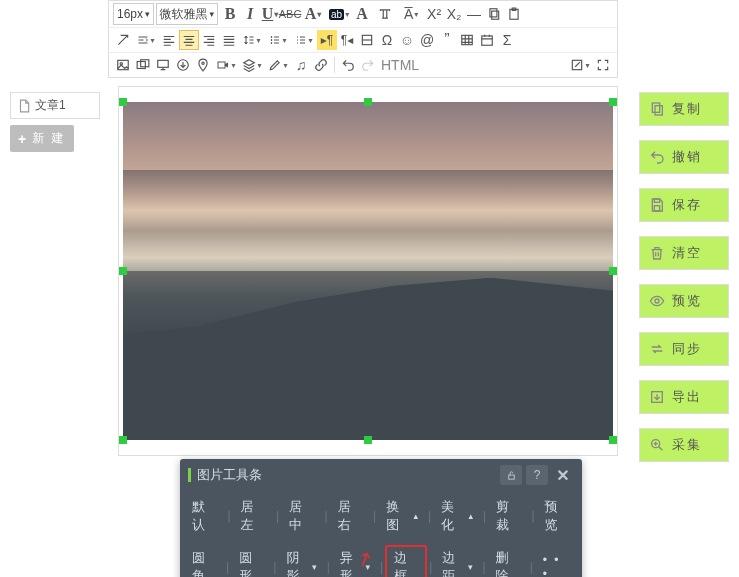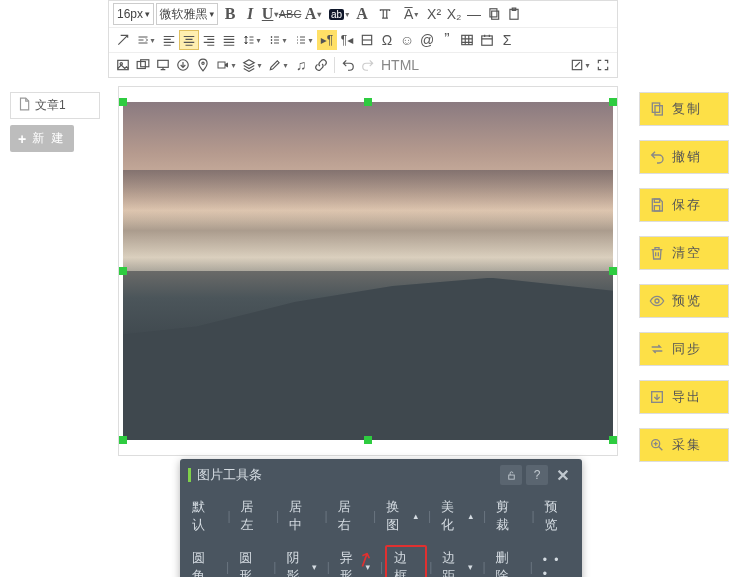--- a/index.html
+++ b/index.html
@@ -10,35 +10,35 @@
 .tb-sel { height: 22px; font-size: 12px; border: 1px solid #ccc; margin-right: 2px; display: inline-flex; align-items: center; padding: 0 3px; color: #444; cursor: pointer; }
 .tb-sel .caret { margin-left: 2px; font-size: 9px; }
 .tb-ico { width: 20px; height: 20px; display: inline-flex; align-items: center; justify-content: center; color: #555; font-size: 14px; cursor: pointer; position: relative; }
 .tb-ico .caret { font-size: 8px; margin-left: 1px; color: #666; }
 .tb-ico.wide { width: 26px; }
 .tb-ico.big { font-size: 16px; font-weight: bold; font-family: "Times New Roman", serif; }
 .tb-ico.active { background: #ffefb0; border: 1px solid #e0c060; }
 .tb-ico.yellow { background: #ffe066; }
 .tb-sep { width: 1px; height: 16px; background: #ddd; margin: 0 3px; }
 .left-panel { position: absolute; left: 10px; top: 92px; width: 90px; }
-.doc-tab { border: 1px solid #ddd; padding: 4px 6px; display: flex; align-items: flex-start; font-size: 12px; color: #555; margin-bottom: 6px; cursor: pointer; }
+.doc-tab { border: 1px solid #ddd; padding: 4px 6px; display: flex; align-items: center; font-size: 12px; color: #555; margin-bottom: 6px; cursor: pointer; }
 .doc-tab svg { margin-right: 4px; }
 .new-btn { background: #bdbdbd; color: #fff; padding: 5px 8px; font-size: 12px; display: inline-flex; align-items: center; border-radius: 2px; cursor: pointer; letter-spacing: 2px; }
 .new-btn .plus { font-weight: bold; margin-right: 4px; font-size: 14px; }
 .canvas { position: absolute; left: 118px; top: 86px; width: 500px; height: 370px; background: #fff; border: 1px solid #ddd; display: flex; align-items: center; justify-content: center; }
 .image-sel { position: relative; width: 490px; height: 338px; }
 .image-sel .img { width: 100%; height: 100%; background: linear-gradient(to bottom, #8a7a80 0%, #b59a8e 15%, #d5baa5 28%, #e8d4bc 38%, #f0e4d0 46%, #6a6a68 50%, #4b555a 58%, #3e474d 72%, #353d42 100%); position: relative; overflow: hidden; }
 .image-sel .img::before { content: ""; position: absolute; left: 0; right: 0; top: 20%; height: 30%; background: linear-gradient(to bottom, rgba(90,80,85,0.6), rgba(90,80,85,0) 40%, rgba(110,100,95,0.5) 60%, rgba(240,230,210,0.5)); }
 .image-sel .img::after { content: ""; position: absolute; left: 0; right: 0; bottom: 0; height: 48%; background: #3f484e; clip-path: polygon(0 35%, 15% 30%, 35% 15%, 55% 5%, 75% 0%, 100% 8%, 100% 100%, 0 100%); }
 .handle { position: absolute; width: 8px; height: 8px; background: #2ecc40; }
 .handle.tl { left: -4px; top: -4px; } .handle.tc { left: 50%; top: -4px; margin-left: -4px; } .handle.tr { right: -4px; top: -4px; }
 .handle.ml { left: -4px; top: 50%; margin-top: -4px; } .handle.mr { right: -4px; top: 50%; margin-top: -4px; }
 .handle.bl { left: -4px; bottom: -4px; } .handle.bc { left: 50%; bottom: -4px; margin-left: -4px; } .handle.br { right: -4px; bottom: -4px; }
 .right-panel { position: absolute; right: 10px; top: 92px; width: 90px; }
-.r-btn { border: 1px solid #ddd; padding: 7px 8px; display: flex; align-items: center; font-size: 13px; color: #555; margin-bottom: 14px; cursor: pointer; background: #fde047; }
+.r-btn { border: 1px solid #ddd; padding: 7px 8px; display: flex; align-items: center; font-size: 13px; color: #555; margin-bottom: 14px; cursor: pointer; background: #bef264; }
 .r-btn .ico { width: 18px; display: inline-flex; justify-content: center; margin-right: 6px; font-size: 14px; }
 .r-btn .ico svg { width: 16px; height: 16px; }
 .r-lbl { letter-spacing: 2px; }
 .float-tb { position: absolute; left: 180px; top: 459px; width: 402px; background: #4a5560; border-radius: 3px; color: #d5dce2; font-size: 12px; box-shadow: 0 2px 8px rgba(0,0,0,0.3); }
 .ft-head { display: flex; align-items: center; padding: 6px 8px; justify-content: center; }
 .ft-head .bar { width: 3px; height: 14px; background: #7fd04a; margin-right: 6px; }
 .ft-head .ttl { flex: 1; font-size: 13px; }
 .ft-head .hbtn { width: 22px; height: 20px; display: inline-flex; align-items: center; justify-content: center; margin-left: 4px; cursor: pointer; color: #c0c8cf; font-size: 12px; border-radius: 2px; }
 .ft-head .hbtn.lock { background: #5a6570; }
 .ft-head .hbtn.help { background: #5a6570; }

